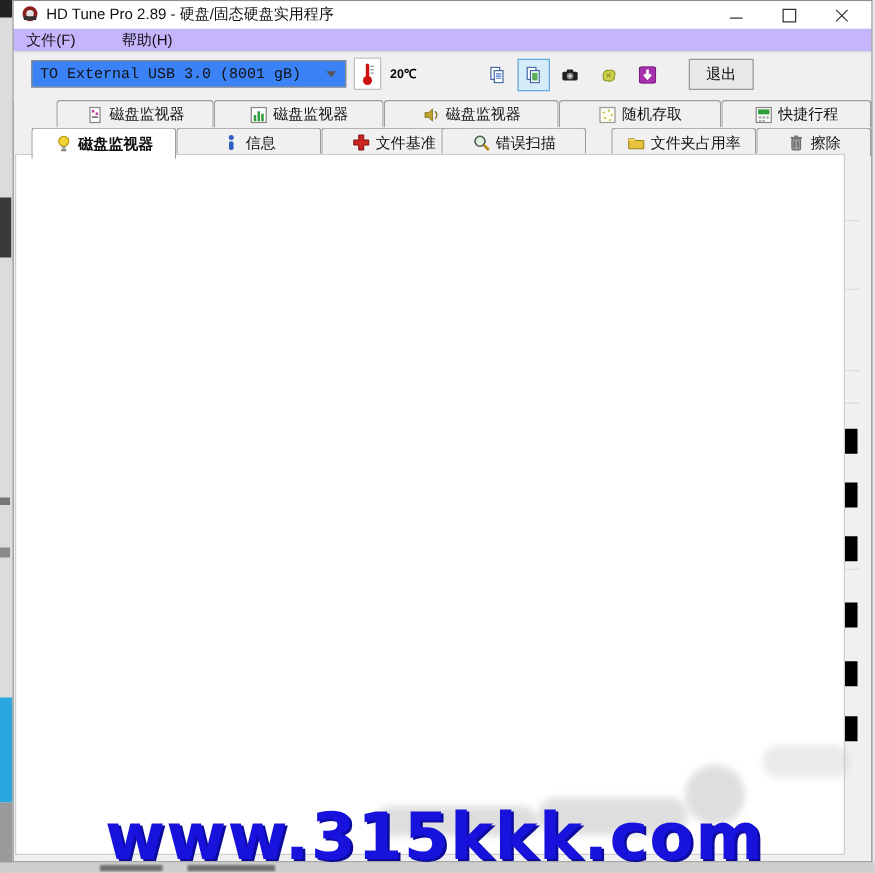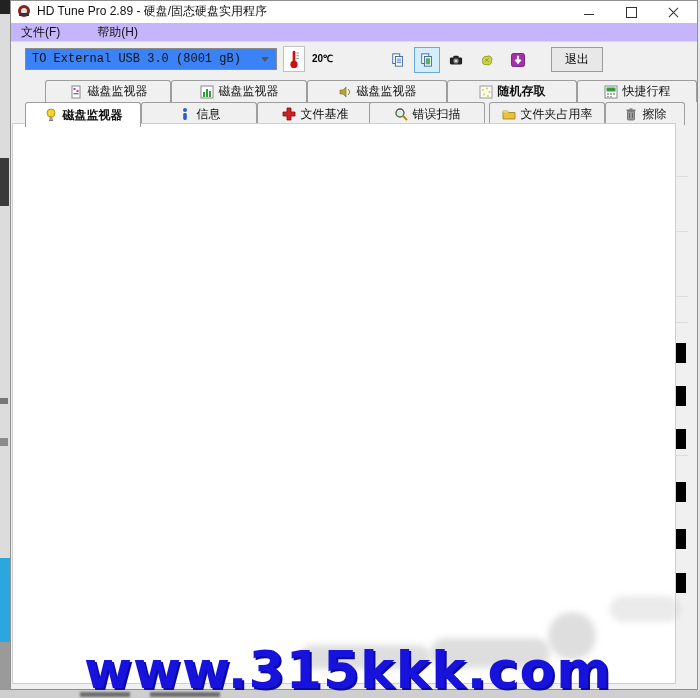--- a/index.html
+++ b/index.html
@@ -212,21 +212,21 @@
         </svg>
         <span>磁盘监视器</span>
       </div>
       <div class="tab" style="left:296px;width:140px;">
         <svg class="ticon" viewBox="0 0 14 14">
           <path d="M2 5 L5 5 L8 2 L8 12 L5 9 L2 9 Z" fill="#b9a431" stroke="#7c6c16" stroke-width="0.6"></path>
           <path d="M10 4 C12 6 12 8 10 10" stroke="#7c6c16" fill="none"></path>
         </svg>
         <span>磁盘监视器</span>
       </div>
-      <div class="tab" style="left:436px;width:130px;font-weight:bold;">
+      <div class="tab" style="left:436px;width:130px;">
         <svg class="ticon" viewBox="0 0 14 14">
           <rect x="1" y="1" width="12" height="12" fill="#fdfdf2" stroke="#999"></rect>
           <circle cx="4" cy="5" r="0.9" fill="#c8c24a"></circle>
             <circle cx="8" cy="3.5" r="0.9" fill="#c8c24a"></circle>
           <circle cx="10.5" cy="7" r="0.9" fill="#c8c24a"></circle>
             <circle cx="5" cy="9.5" r="0.9" fill="#c8c24a"></circle>
           <circle cx="9" cy="11" r="0.9" fill="#c8c24a"></circle>
         </svg>
         <span>随机存取</span>
       </div>
@@ -259,35 +259,35 @@
           <rect x="5.2" y="6" width="3.6" height="7" rx="1.4" fill="#2f5fc4"></rect>
         </svg>
         <span>信息</span>
       </div>
       <div class="tab" style="left:246px;width:116px;">
         <svg class="ticon" viewBox="0 0 14 14">
           <path d="M5 1 h4 v4 h4 v4 h-4 v4 h-4 v-4 h-4 v-4 h4 Z" fill="#cc2222" stroke="#7e0f0f" stroke-width="0.8"></path>
         </svg>
         <span>文件基准</span>
       </div>
-      <div class="tab" style="left:358px;width:116px;">
+      <div class="tab" style="left:342px;width:116px;">
         <svg class="ticon" viewBox="0 0 14 14">
           <circle cx="6" cy="6" r="4" fill="#d9f2d9" stroke="#555" stroke-width="1.3"></circle>
           <line x1="9" y1="9" x2="13" y2="13" stroke="#b8860b" stroke-width="2"></line>
         </svg>
         <span>错误扫描</span>
       </div>
       <div class="tab" style="left:478px;width:116px;">
         <svg class="ticon" viewBox="0 0 14 14">
           <path d="M1 4 L1 12 L13 12 L13 5.5 L6.5 5.5 L5.5 4 Z" fill="#e8c23a" stroke="#9a7d10" stroke-width="0.8"></path>
           <path d="M1 4 L5.5 4 L6.5 5.5 L1 5.5 Z" fill="#f2d869"></path>
         </svg>
         <span>文件夹占用率</span>
       </div>
-      <div class="tab" style="left:594px;width:80px;">
+      <div class="tab" style="left:594px;width:92px;">
         <svg class="ticon" viewBox="0 0 14 14">
           <rect x="3.5" y="4" width="7" height="9" rx="1" fill="#9a9a9a" stroke="#555" stroke-width="0.7"></rect>
           <rect x="2.5" y="2.5" width="9" height="1.6" fill="#777"></rect>
           <rect x="5.5" y="1.4" width="3" height="1.4" fill="#777"></rect>
           <line x1="5.5" y1="6" x2="5.5" y2="11" stroke="#666"></line>
             <line x1="8.5" y1="6" x2="8.5" y2="11" stroke="#666"></line>
         </svg>
         <span>擦除</span>
       </div>
     </div>

